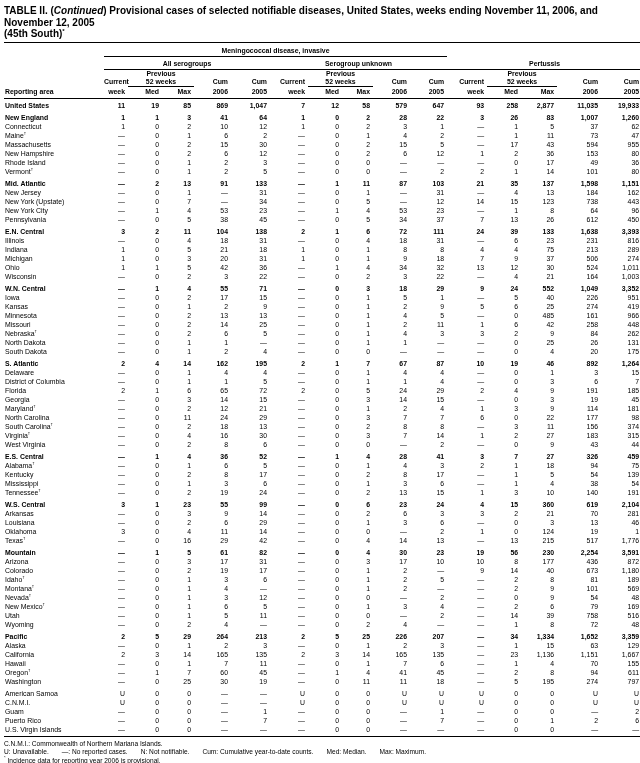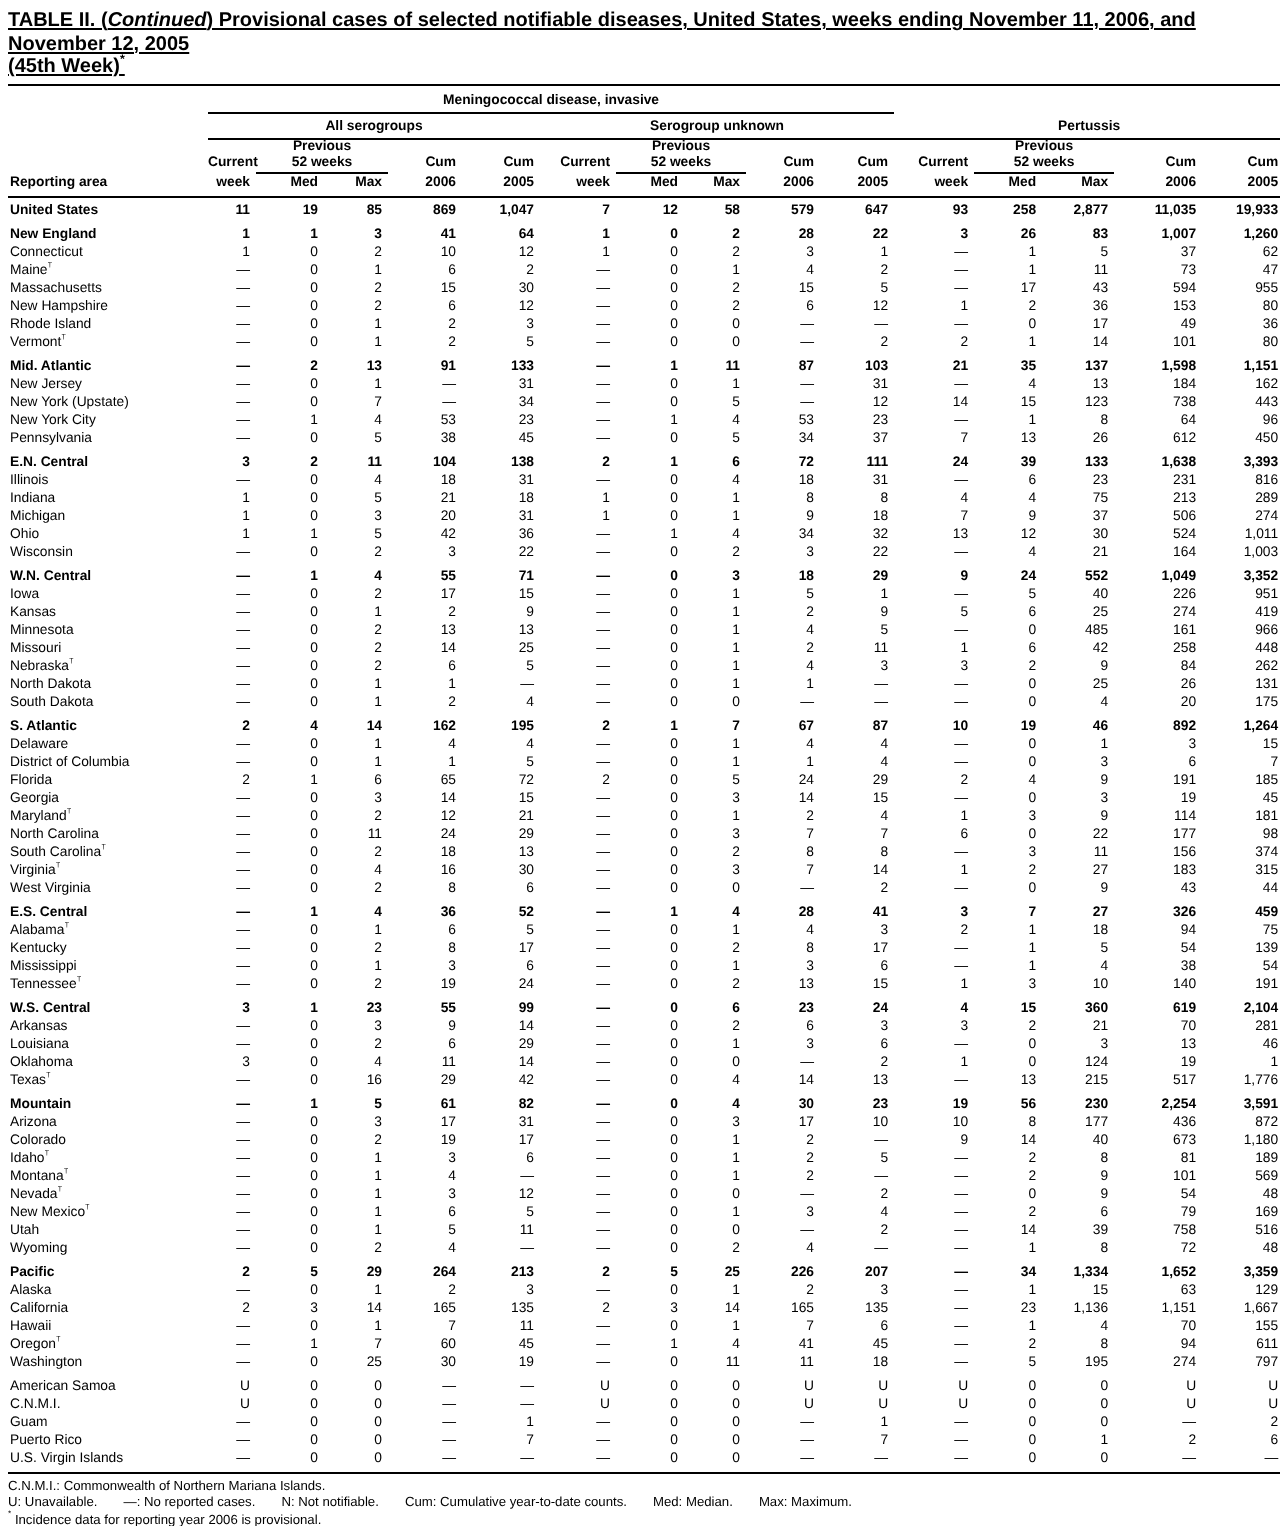--- a/index.html
+++ b/index.html
@@ -2,21 +2,21 @@
 <html><head>
 <meta charset="utf-8">
 <style>
   * { box-sizing: border-box; }
   html,body { margin:0; padding:0; }
   body {
     width:640px; height:763px; background:#ffffff; color:#000;
     font-family:"Liberation Sans", sans-serif; overflow:hidden;
   }
   .page { padding:5px 3px 0 4px; }
-  .title { font-size:10px; font-weight:bold; line-height:11.5px; letter-spacing:0;text-decoration:underline; }
+  .title { font-size:10px; font-weight:bold; line-height:11.5px; letter-spacing:0; }
   .title i { font-style:italic; }
   sup { font-size:62%; vertical-align:super; line-height:0; }
 
   table { width:633px; border-collapse:collapse; table-layout:fixed; margin-top:2px; }
   thead tr:first-child th { border-top:1.5px solid #000; }
   th {
     font-weight:bold; font-size:6.9px; padding:0 3px 0 0; text-align:right;
     white-space:nowrap; vertical-align:bottom; line-height:9px;
   }
   th.blank { border:none; }
@@ -42,21 +42,21 @@
   .legend span { margin-right:13px; }
   .fn-marker { display:inline-block; }
 </style>
 </head>
 <body>
 
 <div class="page">
 
   <div class="title">
     <span>TABLE II. (</span><i>Continued</i><span>) Provisional cases of selected notifiable diseases, United States, weeks ending November 11, 2006, and November 12, 2005</span><br>
-    <span>(45th Week)</span><sup>*</sup>
+    <span>(45th South)</span><sup>*</sup>
   </div>
 
   <table>
     <colgroup>
       <col style="width:100px">
       <col style="width:24px">
         <col style="width:34px">
         <col style="width:32px">
         <col style="width:37px">
         <col style="width:39px">

